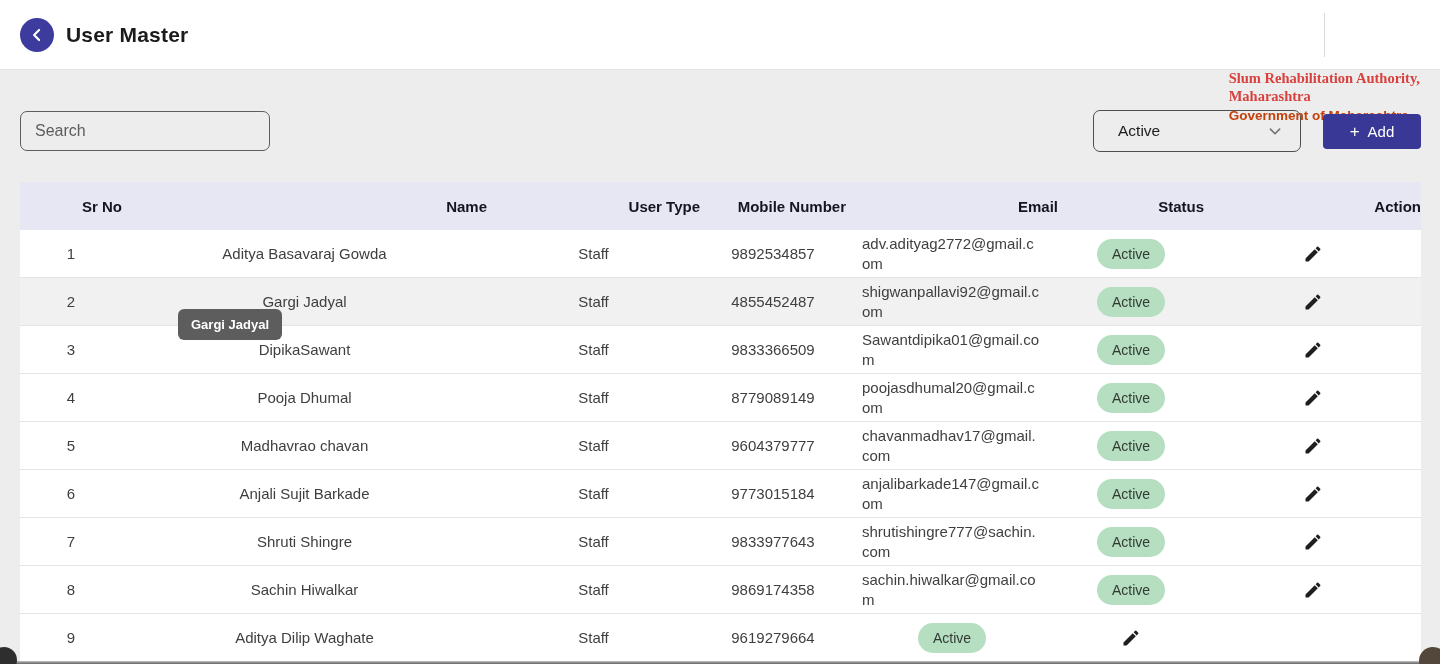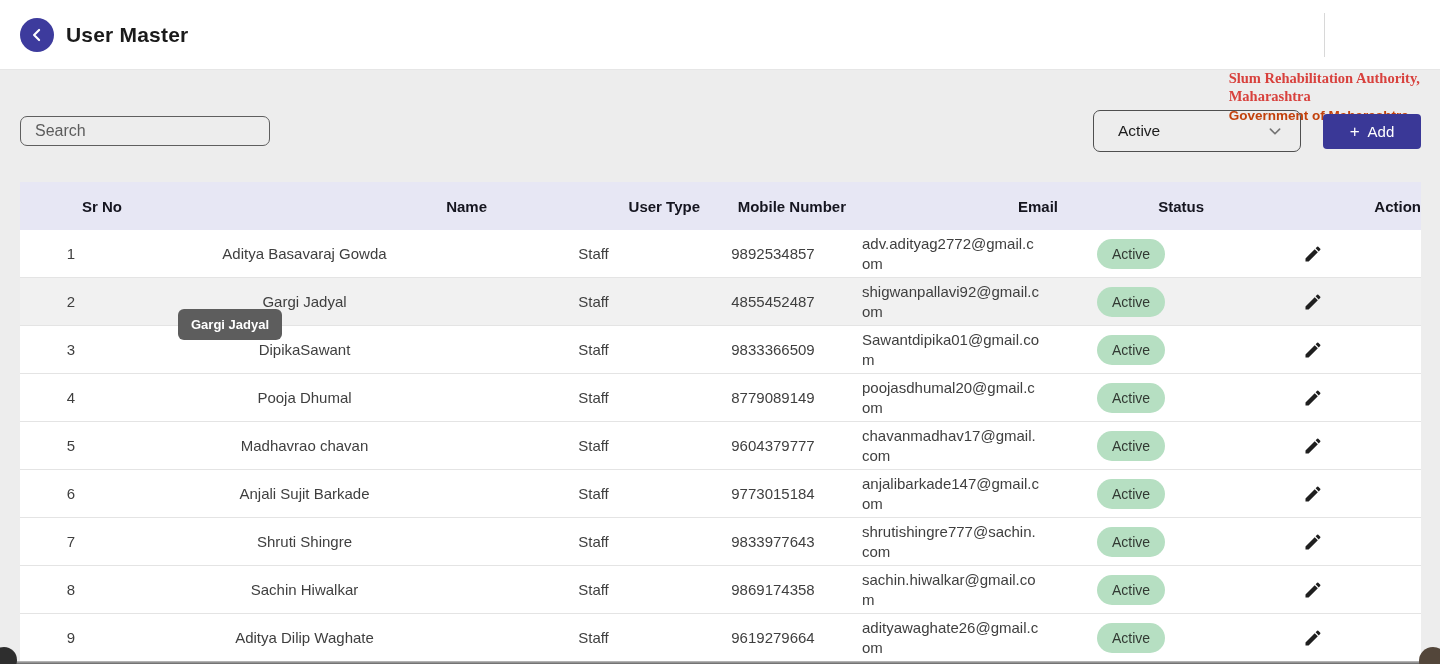--- a/index.html
+++ b/index.html
@@ -49,21 +49,21 @@
     font-weight: 600;
     color: #c2410c;
     margin-top: 2px;
   }
 
   
   .content { padding: 0 19px 0 20px; }
 
   .toolbar { margin-top: 40px; display: flex; align-items: center; height: 42px; }
   .search-input {
-    width: 250px; height: 30px;
+    width: 250px; height: 40px;
     background: transparent;
     border: 1px solid #5f5f5f;
     border-radius: 7px;
     padding: 0 14px;
     font-size: 16px;
     font-family: "Liberation Sans", sans-serif;
     color: #333;
     outline: none;
   }
   .search-input::placeholder { color: #5c5c5c; }
@@ -388,21 +388,20 @@
         </span>
       </button>
     </div>
   </div>
 
   <div class="tr">
     <div>9</div>
     <div>Aditya Dilip Waghate</div>
     <div>Staff</div>
     <div>9619279664</div>
-    <div class="td-email">adityawaghate26@gmail.com</div>
     <div>
       <span class="badge">Active</span>
     </div>
     <div>
       <button class="edit-btn">
         <span style="line-height:0;">
           <svg viewBox="0 0 24 24" width="20" height="20">
                   <path fill="#1f1f1f" d="M3 17.25V21h3.75L17.81 9.94l-3.75-3.75L3 17.25zM20.71 7.04c.39-.39.39-1.02 0-1.41l-2.34-2.34a.9959.9959 0 0 0-1.41 0l-1.83 1.83 3.75 3.75 1.83-1.83z"></path>
                 </svg>
         </span>

